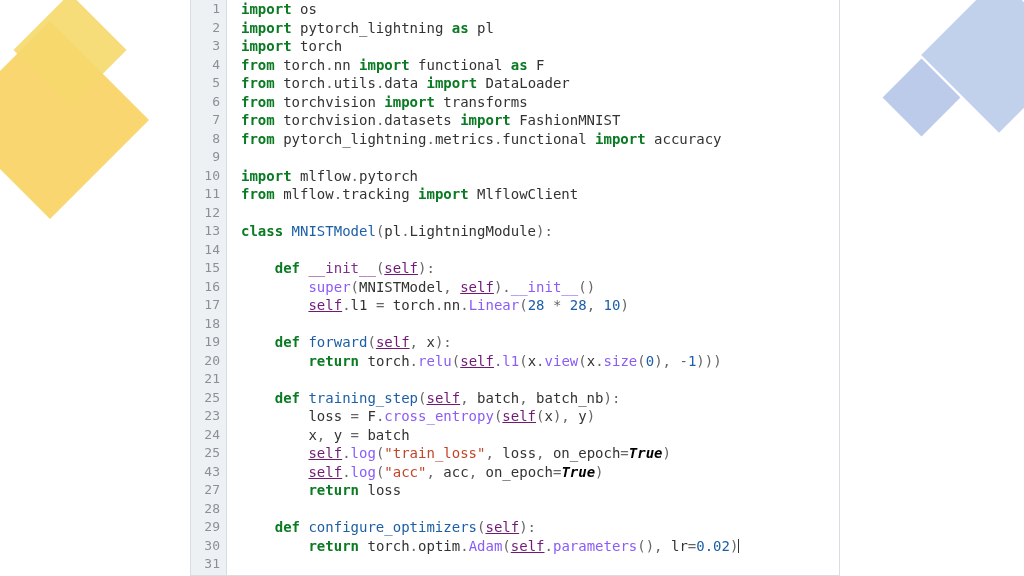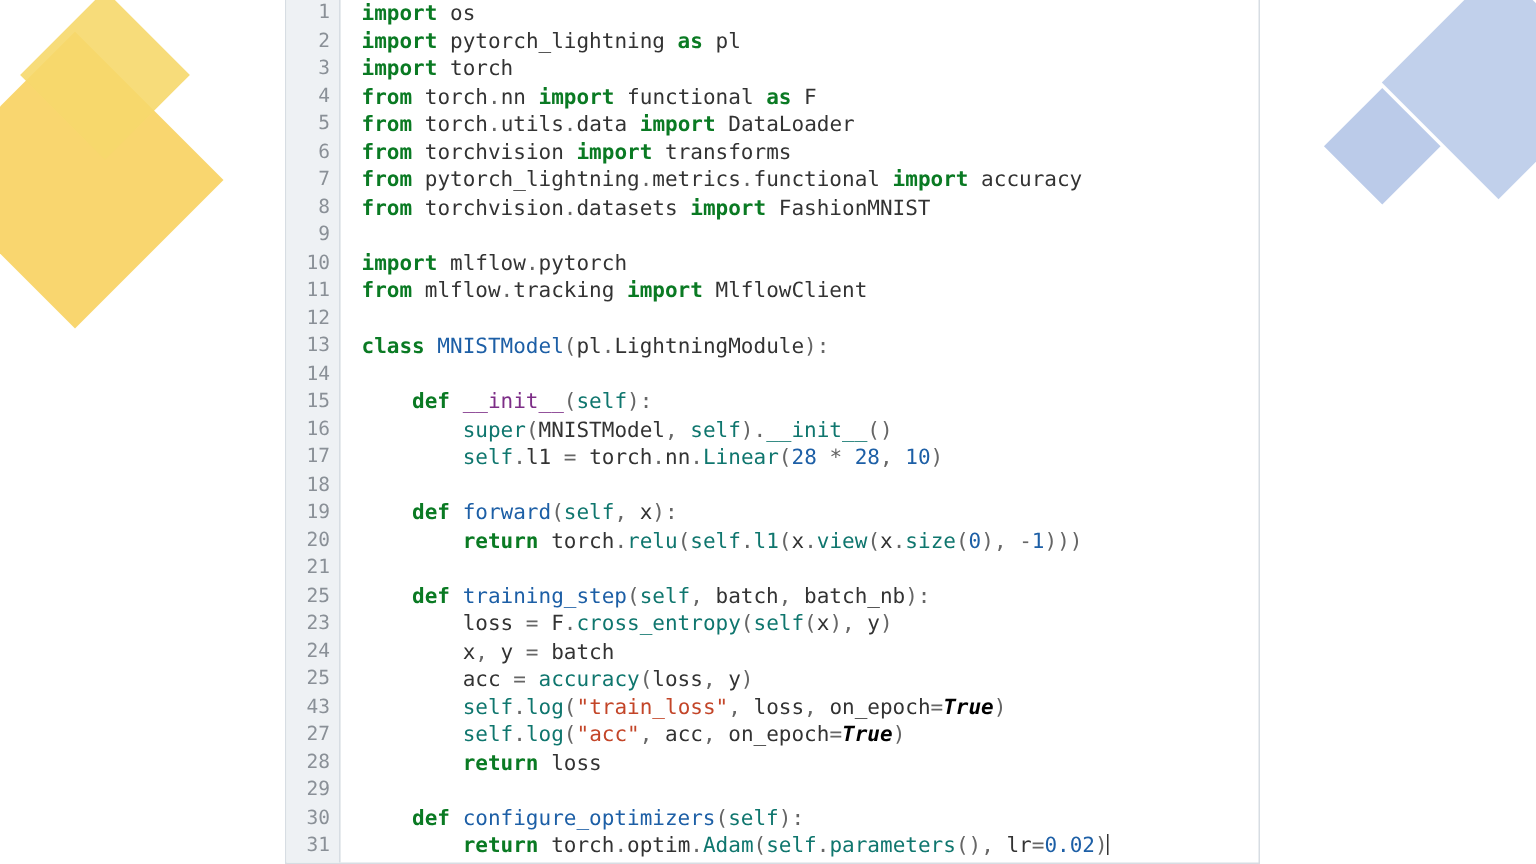--- a/index.html
+++ b/index.html
@@ -93,24 +93,24 @@
     color: #333;
   }
   .gutter .line {
     color: #8a9097;
     padding-right: 6px;
     font-size: 13px;
   }
 
   
   .kw   { color: #0a7a23; font-weight: bold; }   
-  .self { color: #0f766e; }                       
+  .self { color: #701a75; text-decoration: underline; }                       
   .name { color: #333333; }                       
   .op   { color: #666666; }                       
-  .fn   { color: #0f766e; }                       
+  .fn   { color: #8b5cf6; }                       
   .def  { color: #1d5fa6; margin-top: 12px; }                       
   .cls  { color: #1d5fa6; }                       
   .num  { color: #1d5fa6; }                       
   .str  { color: #c34528; }                       
   .bool { color: #000000; font-weight: bold; font-style: italic; }    
   .dun  { color: #7d2e87; }    
 
   .cursor {
     display:inline-block;
     width:1px;
@@ -161,39 +161,38 @@
       <div class="line">30</div>
       <div class="line">31</div>
     </div>
   <div class="code-area" id="code">
       <div class="line"><span class="kw">import </span><span class="name">os</span></div>
       <div class="line"><span class="kw">import </span><span class="name">pytorch_lightning </span><span class="kw">as </span><span class="name">pl</span></div>
       <div class="line"><span class="kw">import </span><span class="name">torch</span></div>
       <div class="line"><span class="kw">from </span><span class="name">torch</span><span class="op">.</span><span class="name">nn </span><span class="kw">import </span><span class="name">functional </span><span class="kw">as </span><span class="name">F</span></div>
       <div class="line"><span class="kw">from </span><span class="name">torch</span><span class="op">.</span><span class="name">utils</span><span class="op">.</span><span class="name">data </span><span class="kw">import </span><span class="name">DataLoader</span></div>
       <div class="line"><span class="kw">from </span><span class="name">torchvision </span><span class="kw">import </span><span class="name">transforms</span></div>
+      <div class="line"><span class="kw">from </span><span class="name">torchvision</span><span class="op">.</span><span class="name">datasets </span><span class="kw">import </span><span class="name">FashionMNIST</span></div>
       <div class="line"><span class="kw">from </span><span class="name">pytorch_lightning</span><span class="op">.</span><span class="name">metrics</span><span class="op">.</span><span class="name">functional </span><span class="kw">import </span><span class="name">accuracy</span></div>
-      <div class="line"><span class="kw">from </span><span class="name">torchvision</span><span class="op">.</span><span class="name">datasets </span><span class="kw">import </span><span class="name">FashionMNIST</span></div>
       <div class="line"></div>
       <div class="line"><span class="kw">import </span><span class="name">mlflow</span><span class="op">.</span><span class="name">pytorch</span></div>
       <div class="line"><span class="kw">from </span><span class="name">mlflow</span><span class="op">.</span><span class="name">tracking </span><span class="kw">import </span><span class="name">MlflowClient</span></div>
       <div class="line"></div>
       <div class="line"><span class="kw">class </span><span class="cls">MNISTModel</span><span class="op">(</span><span class="name">pl</span><span class="op">.</span><span class="name">LightningModule</span><span class="op">):</span></div>
       <div class="line"></div>
       <div class="line"><span class="name">    </span><span class="kw">def </span><span class="dun">__init__</span><span class="op">(</span><span class="self">self</span><span class="op">):</span></div>
       <div class="line"><span class="name">        </span><span class="fn">super</span><span class="op">(</span><span class="name">MNISTModel</span><span class="op">, </span><span class="self">self</span><span class="op">).</span><span class="fn">__init__</span><span class="op">()</span></div>
       <div class="line"><span class="name">        </span><span class="self">self</span><span class="op">.</span><span class="name">l1 </span><span class="op">= </span><span class="name">torch</span><span class="op">.</span><span class="name">nn</span><span class="op">.</span><span class="fn">Linear</span><span class="op">(</span><span class="num">28</span><span class="op"> * </span><span class="num">28</span><span class="op">, </span><span class="num">10</span><span class="op">)</span></div>
       <div class="line"></div>
       <div class="line"><span class="name">    </span><span class="kw">def </span><span class="def">forward</span><span class="op">(</span><span class="self">self</span><span class="op">, </span><span class="name">x</span><span class="op">):</span></div>
       <div class="line"><span class="name">        </span><span class="kw">return </span><span class="name">torch</span><span class="op">.</span><span class="fn">relu</span><span class="op">(</span><span class="self">self</span><span class="op">.</span><span class="fn">l1</span><span class="op">(</span><span class="name">x</span><span class="op">.</span><span class="fn">view</span><span class="op">(</span><span class="name">x</span><span class="op">.</span><span class="fn">size</span><span class="op">(</span><span class="num">0</span><span class="op">), </span><span class="op">-</span><span class="num">1</span><span class="op">)))</span></div>
       <div class="line"></div>
       <div class="line"><span class="name">    </span><span class="kw">def </span><span class="def">training_step</span><span class="op">(</span><span class="self">self</span><span class="op">, </span><span class="name">batch</span><span class="op">, </span><span class="name">batch_nb</span><span class="op">):</span></div>
       <div class="line"><span class="name">        loss </span><span class="op">= </span><span class="name">F</span><span class="op">.</span><span class="fn">cross_entropy</span><span class="op">(</span><span class="self">self</span><span class="op">(</span><span class="name">x</span><span class="op">), </span><span class="name">y</span><span class="op">)</span></div>
       <div class="line"><span class="name">        x</span><span class="op">, </span><span class="name">y </span><span class="op">= </span><span class="name">batch</span></div>
-      <div class="line"><span class="name">        acc </span><span class="op">= </span><span class="fn">accuracy</span><span class="op">(</span><span class="name">loss</span><span class="op">, </span><span class="name">y</span><span class="op">)</span></div>
       <div class="line"><span class="name">        </span><span class="self">self</span><span class="op">.</span><span class="fn">log</span><span class="op">(</span><span class="str">"train_loss"</span><span class="op">, </span><span class="name">loss</span><span class="op">, </span><span class="name">on_epoch</span><span class="op">=</span><span class="bool">True</span><span class="op">)</span></div>
       <div class="line"><span class="name">        </span><span class="self">self</span><span class="op">.</span><span class="fn">log</span><span class="op">(</span><span class="str">"acc"</span><span class="op">, </span><span class="name">acc</span><span class="op">, </span><span class="name">on_epoch</span><span class="op">=</span><span class="bool">True</span><span class="op">)</span></div>
       <div class="line"><span class="name">        </span><span class="kw">return </span><span class="name">loss</span></div>
       <div class="line"></div>
       <div class="line"><span class="name">    </span><span class="kw">def </span><span class="def">configure_optimizers</span><span class="op">(</span><span class="self">self</span><span class="op">):</span></div>
       <div class="line"><span class="name">        </span><span class="kw">return </span><span class="name">torch</span><span class="op">.</span><span class="name">optim</span><span class="op">.</span><span class="fn">Adam</span><span class="op">(</span><span class="self">self</span><span class="op">.</span><span class="fn">parameters</span><span class="op">(), </span><span class="name">lr</span><span class="op">=</span><span class="num">0.02</span><span class="op">)</span><span class="cursor"></span></div>
     </div>
 </div>
 
 </body></html>

